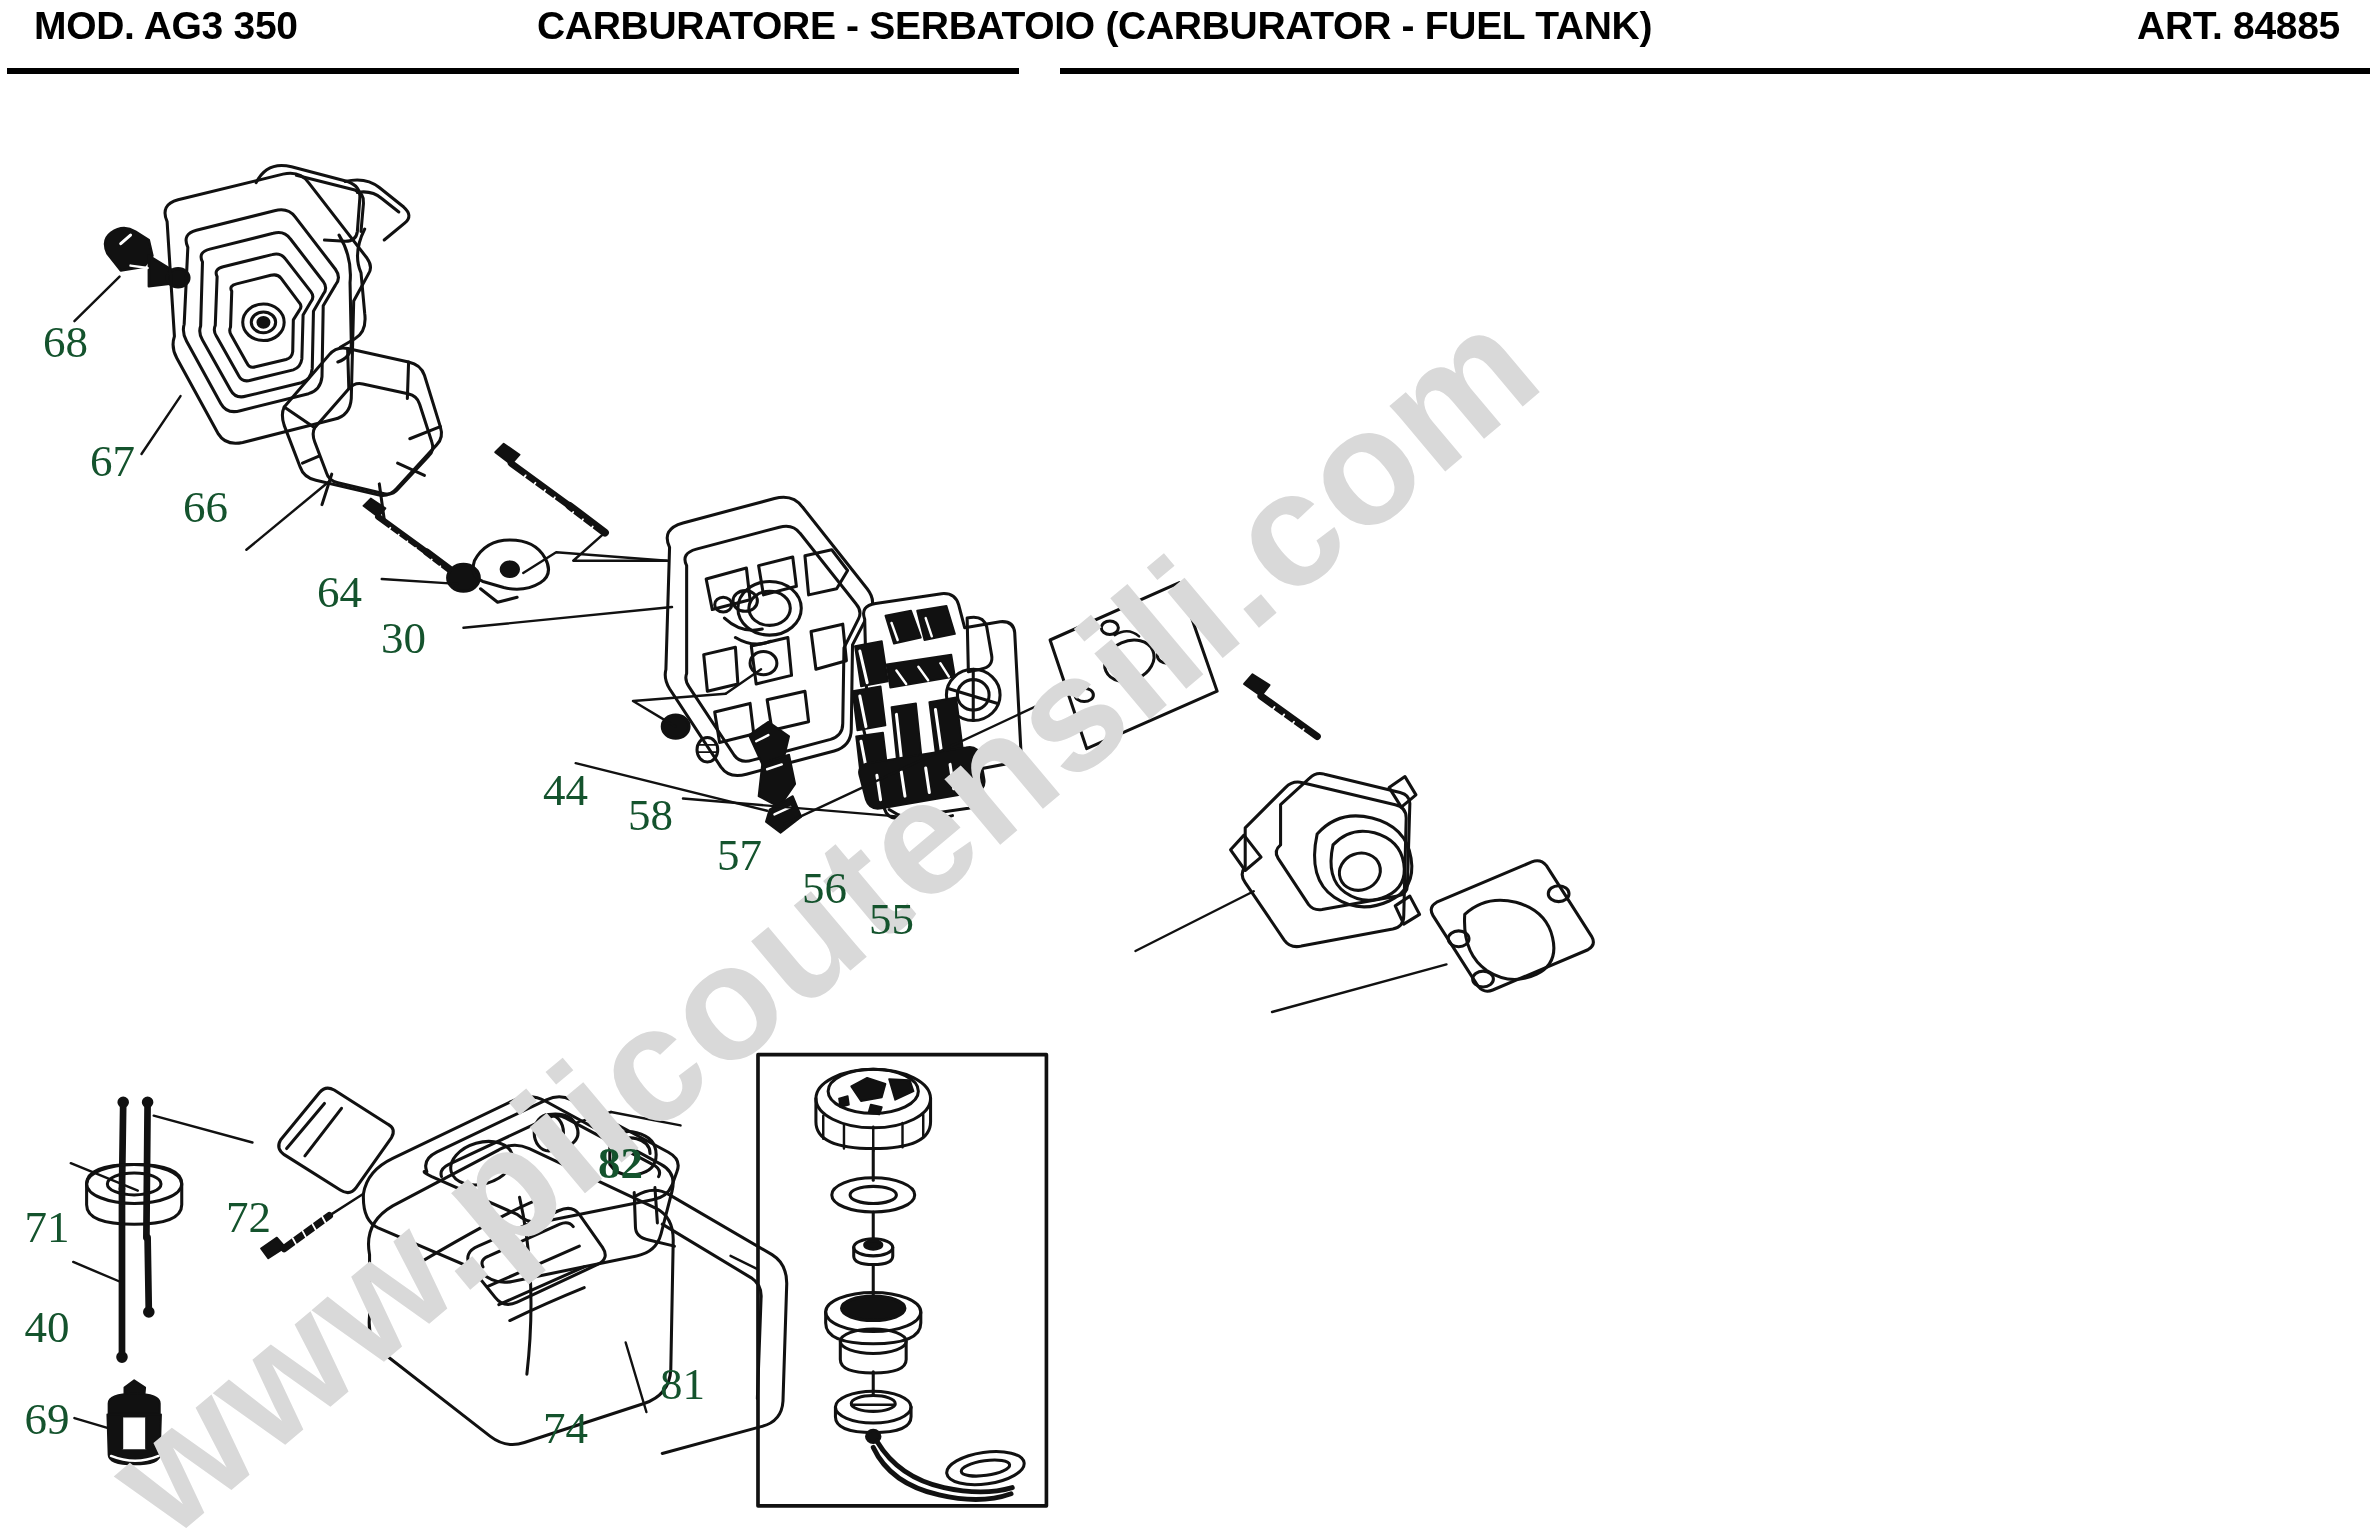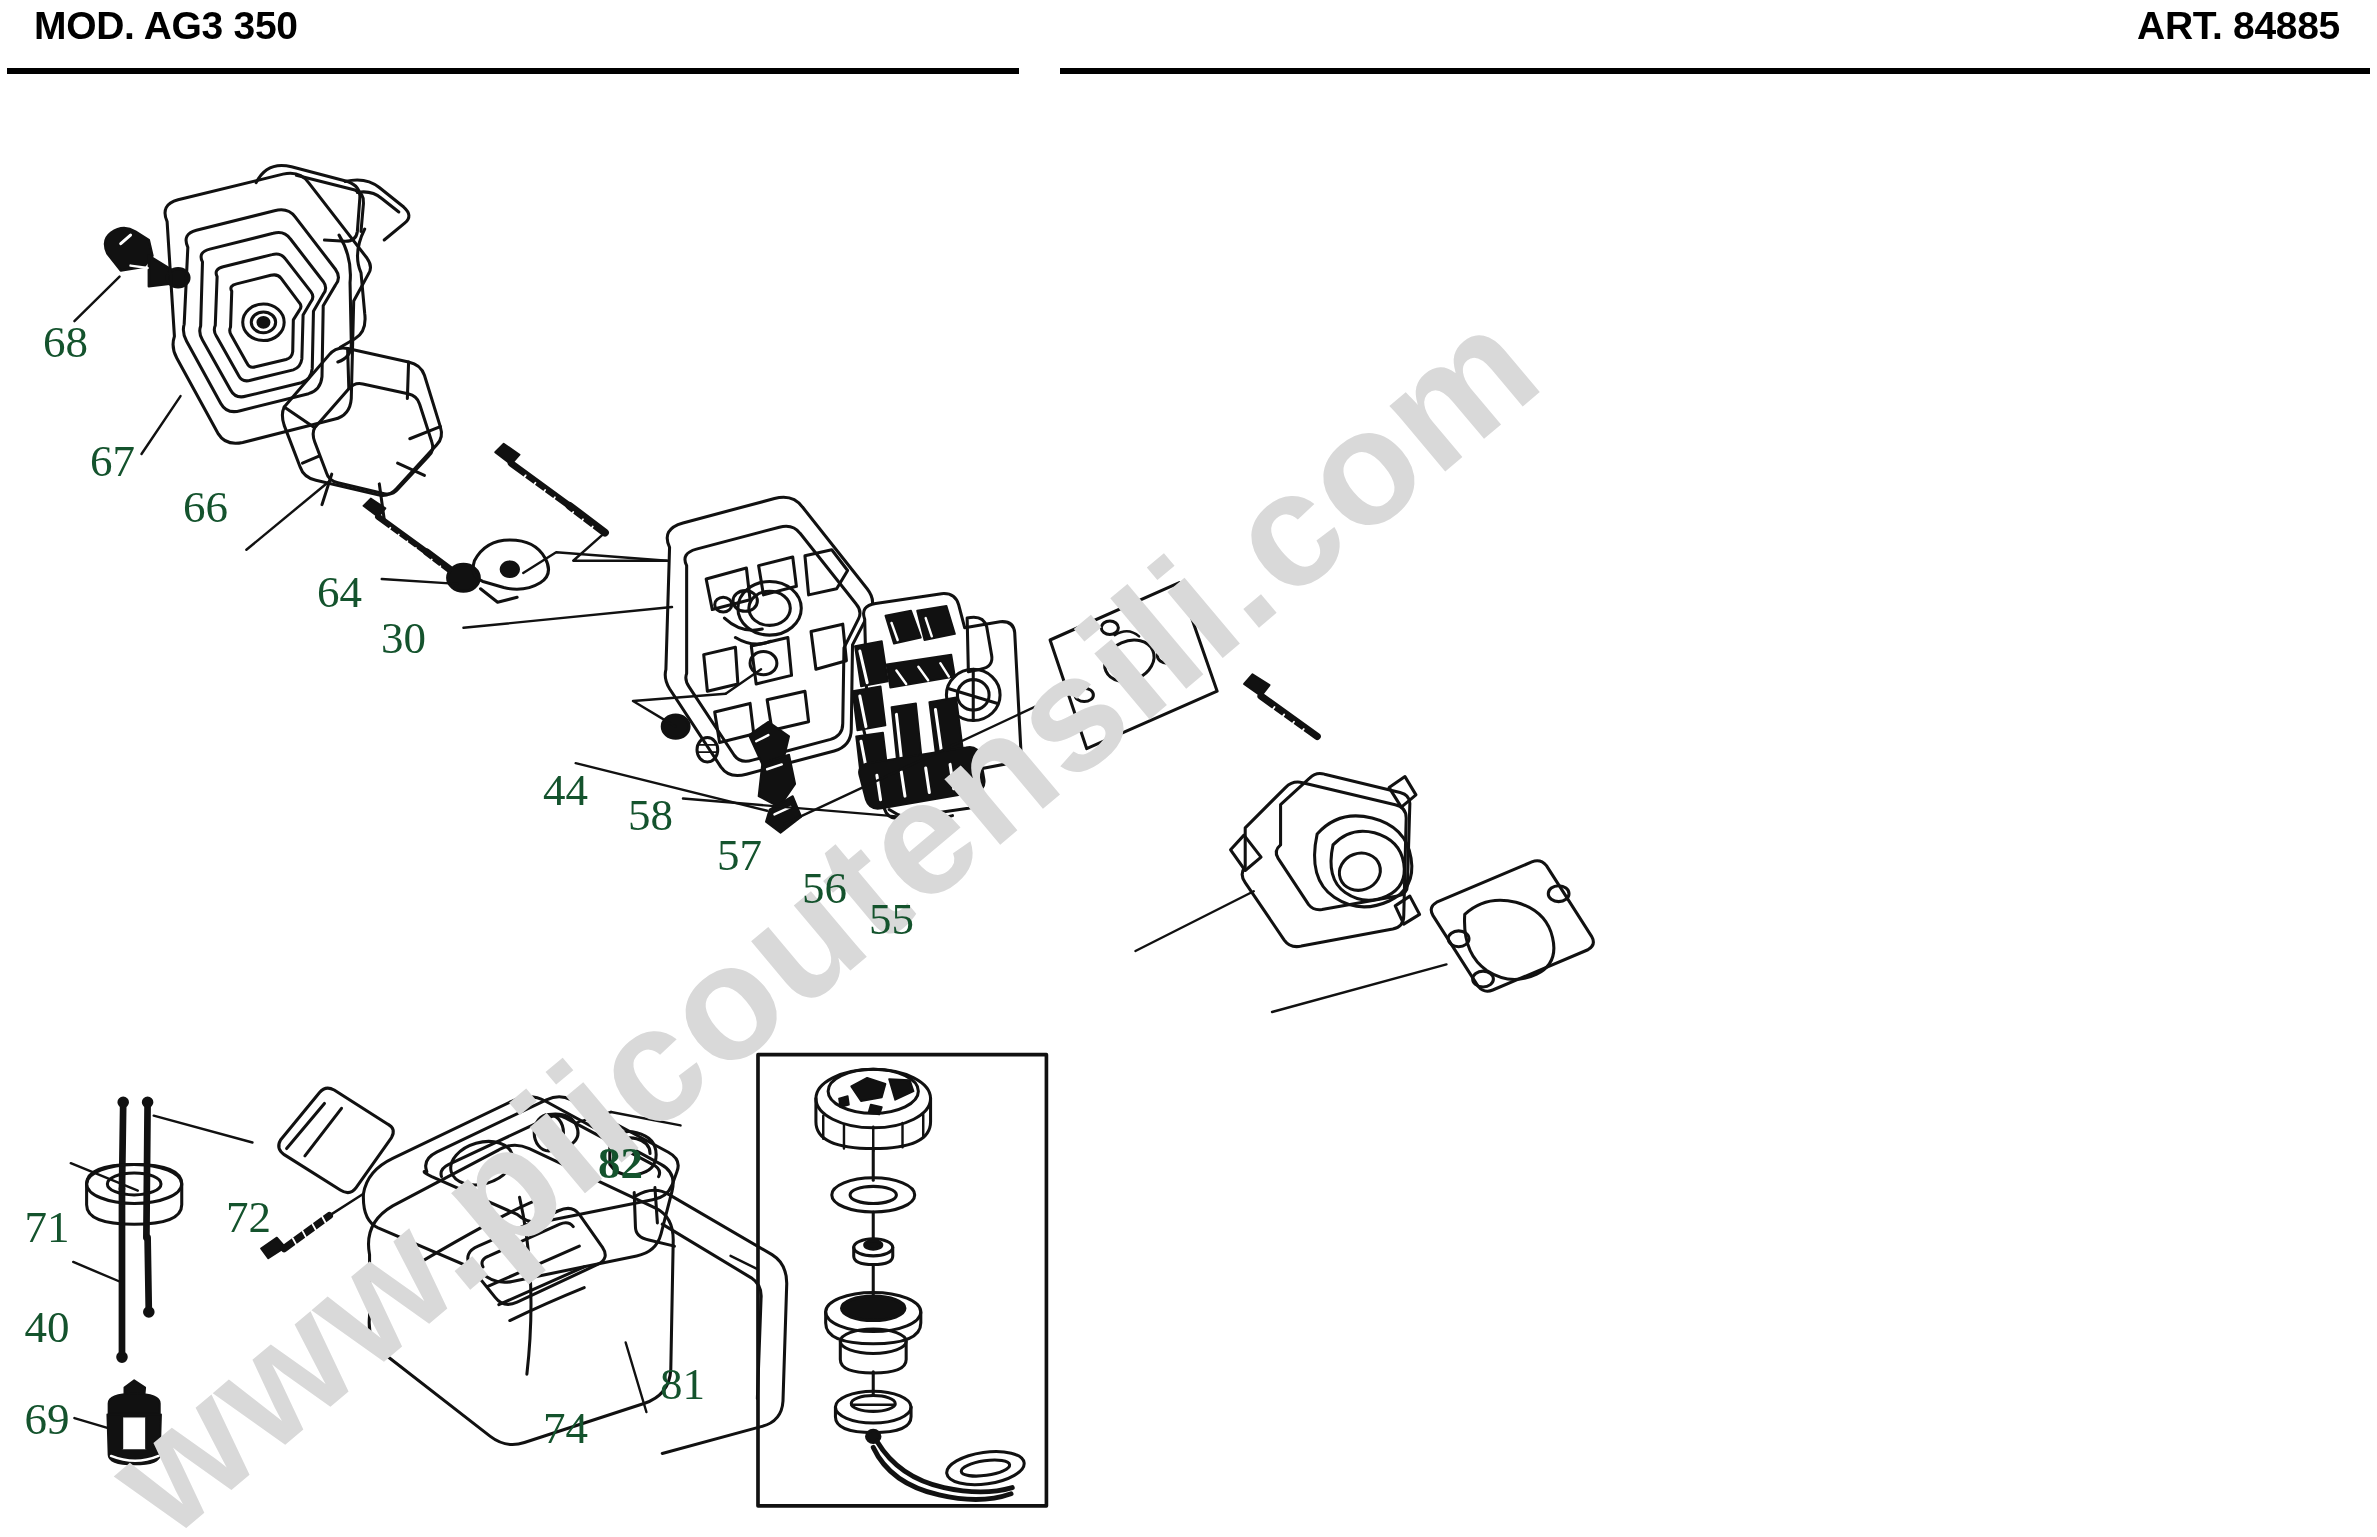--- a/index.html
+++ b/index.html
@@ -47,20 +47,21 @@
     position:absolute;z-index:8;
     font-family:"Liberation Serif",serif;
     font-size:45px;color:#14532d;line-height:1;white-space:nowrap;
   }
 </style>
 </head>
 <body>
 
 <div id="header">
   <div class="hdr-text" id="hdr-model">MOD. AG3 350</div>
+  <div class="hdr-text" id="hdr-title">CARBURATORE - SERBATOIO (CARBURATOR - FUEL TANK)</div>
   <div class="hdr-text" id="hdr-art">ART. 84885</div>
   <div class="hdr-rule" id="hdr-rule-left"></div>
   <div class="hdr-rule" id="hdr-rule-right"></div>
 </div>
 
 <div id="watermark">
   <span>www.piicoutensili.com</span>
 </div>
 
 <div id="canvas">

